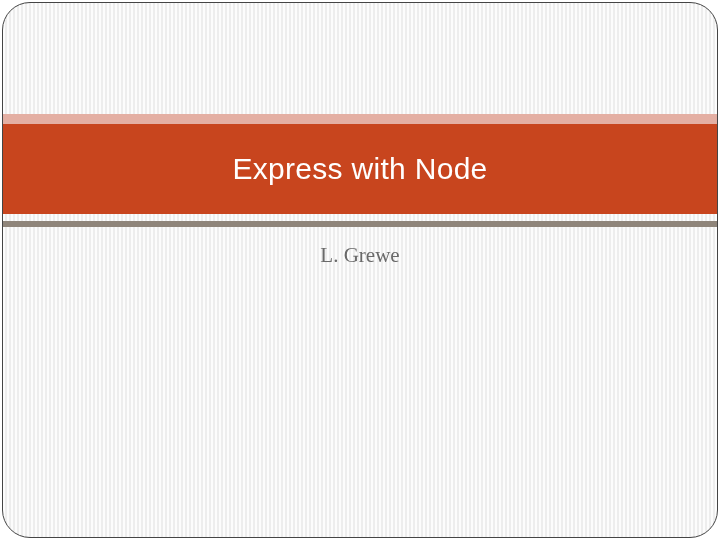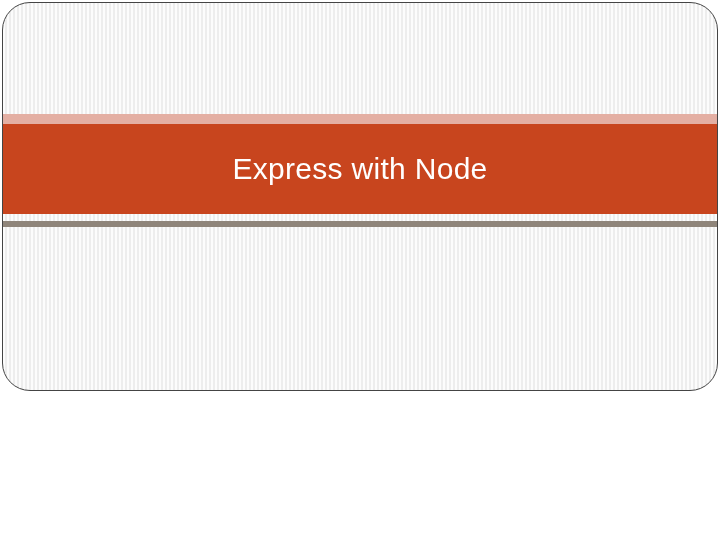--- a/index.html
+++ b/index.html
@@ -10,21 +10,21 @@
     body {
       width: 720px;
       height: 540px;
       background: #fff;
       font-family: Georgia, 'Times New Roman', serif;
       position: relative;
       overflow: hidden;
     }
     .slide-container {
       width: 716px;
-      height: 389px;
+      height: 536px;
       margin: 2px;
       border: 1px solid #444;
       border-radius: 28px;
       position: relative;
       overflow: hidden;
       background-image: repeating-linear-gradient(
         90deg,
         #fcfcfc 0px,
         #fcfcfc 2px,
         #ededed 2px,
@@ -79,13 +79,14 @@
   </style>
 </head>
 <body>
 
 <div class="slide-container">
   <div class="top-stripe"></div>
   <div class="title-banner">
     <div class="title-text">Express with Node</div>
   </div>
   <div class="bottom-stripe"></div>
+  <div class="subtitle">L. Grewe</div>
 </div>
 
 </body></html>

